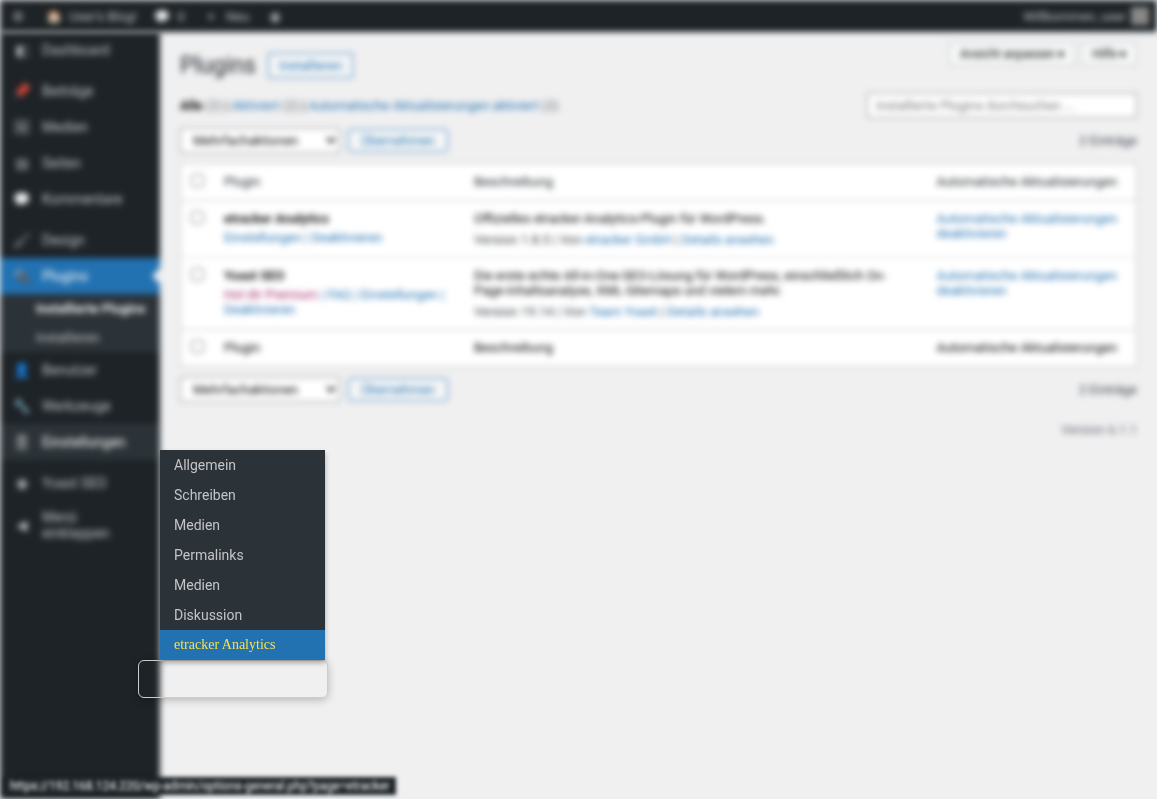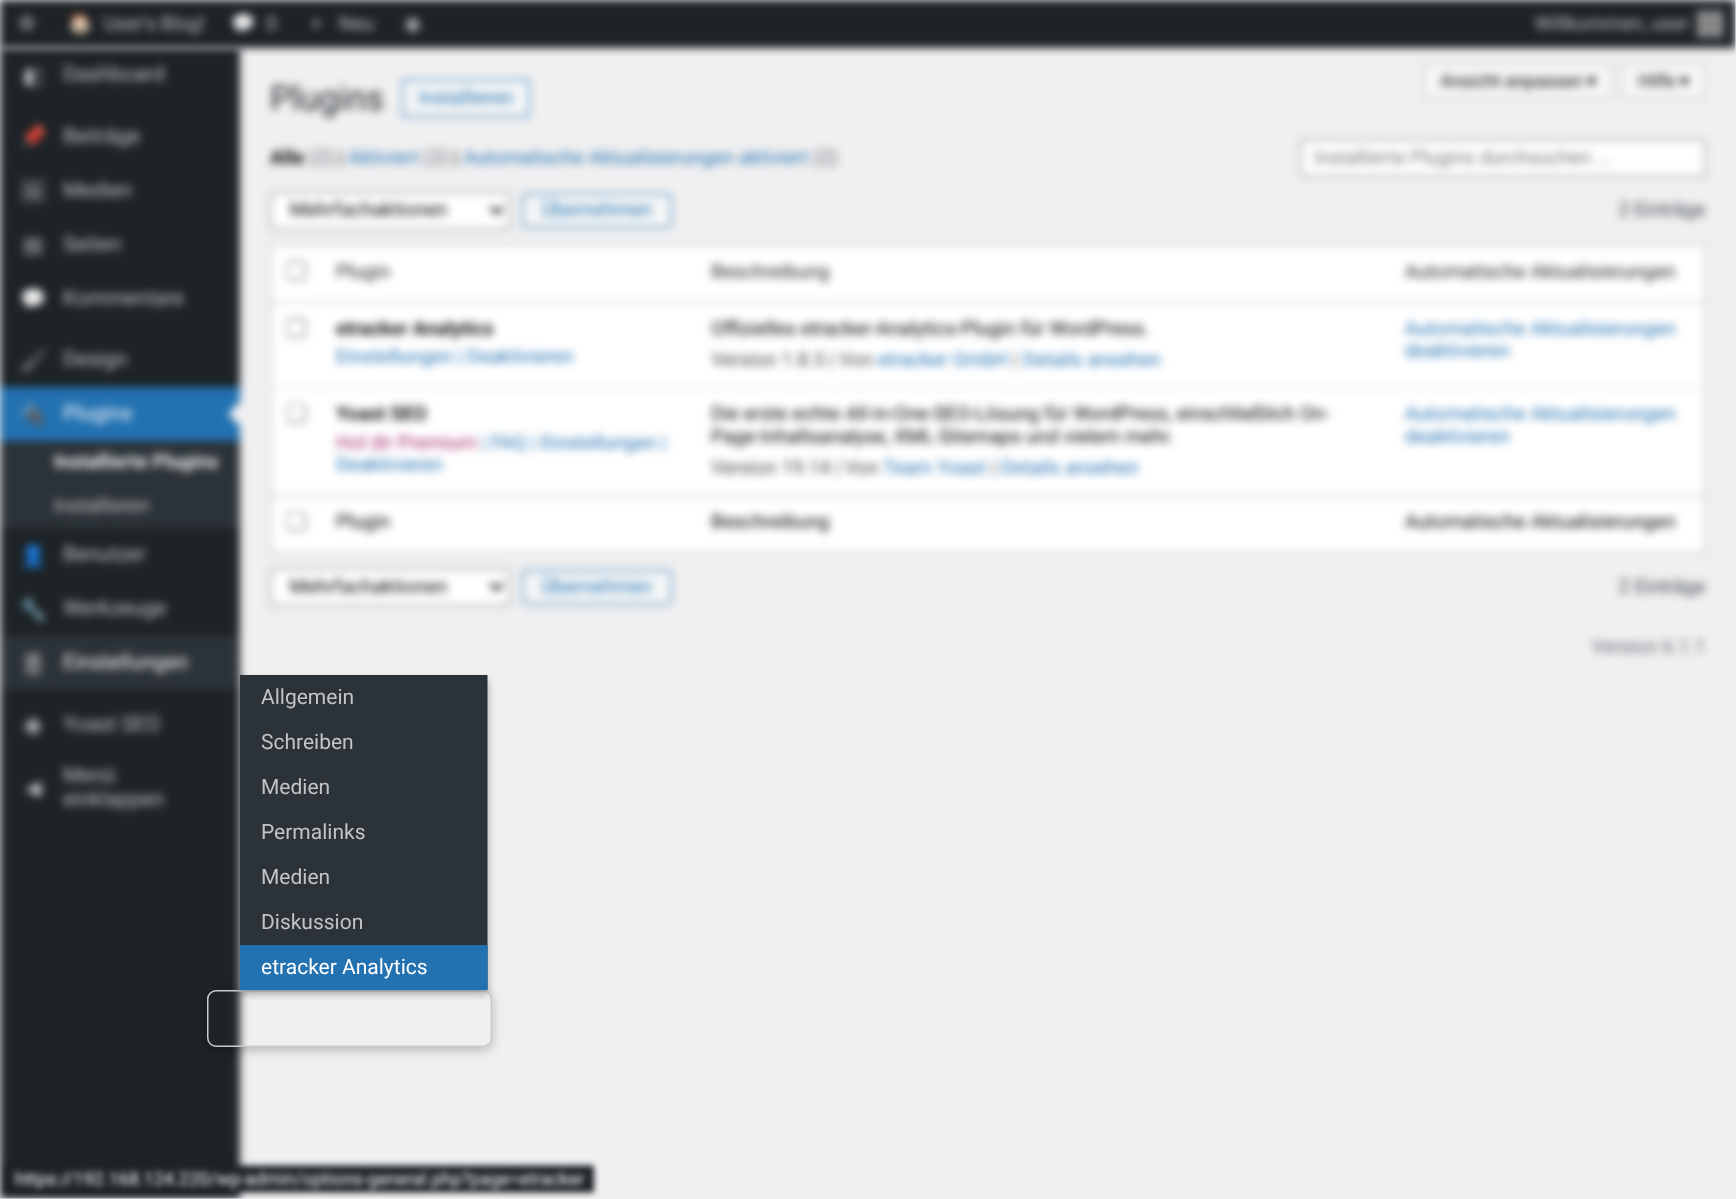--- a/index.html
+++ b/index.html
@@ -22,21 +22,21 @@
 .menu-item.open::after { content: ""; position: absolute; right: 0; top: 50%; transform: translateY(-50%); border: 8px solid transparent; border-right-color: #2c3338; }
 .menu-icon { width: 20px; height: 20px; display: inline-flex; align-items: center; justify-content: center; }
 .submenu { background: #2c3338; }
 .submenu-item { padding: 7px 12px 7px 36px; font-size: 13px; cursor: pointer; }
 .submenu-item.current { color: #fff; font-weight: 600; }
 .menu-separator { height: 5px; }
 
 
 .flyout { position: absolute; left: 160px; top: 450px; width: 165px; background: #2c3338; color: #c3c4c7; font-size: 14px; box-shadow: 0 3px 5px rgba(0,0,0,0.3); z-index: 100; filter: none; }
 .flyout-item { padding: 7px 14px; cursor: pointer; }
-.flyout-item.highlight { background: #2271b1; color: #ffffff; }
+.flyout-item.highlight { background: #2271b1; color: #fde047; font-family: Liberation Serif, serif; }
 
 
 .highlight-box { position: absolute; left: 138px; top: 660px; width: 190px; height: 38px; border: 1px solid #ccc; border-radius: 6px; box-shadow: 0 2px 8px rgba(0,0,0,0.25); z-index: 99; pointer-events: none; }
 
 
 .content { position: absolute; left: 160px; top: 32px; right: 0; bottom: 0; padding: 0 20px 20px 20px; filter: blur(3px); }
 .screen-opts { position: absolute; right: 20px; top: 10px; display: flex; gap: 6px; }
 .screen-opts button { background: #f6f7f7; border: 1px solid #c3c4c7; padding: 4px 10px; font-size: 12px; cursor: pointer; }
 .page-title-row { display: flex; align-items: center; gap: 12px; margin-top: 20px; }
 .page-title { font-size: 23px; font-weight: 400; color: #1d2327; }

